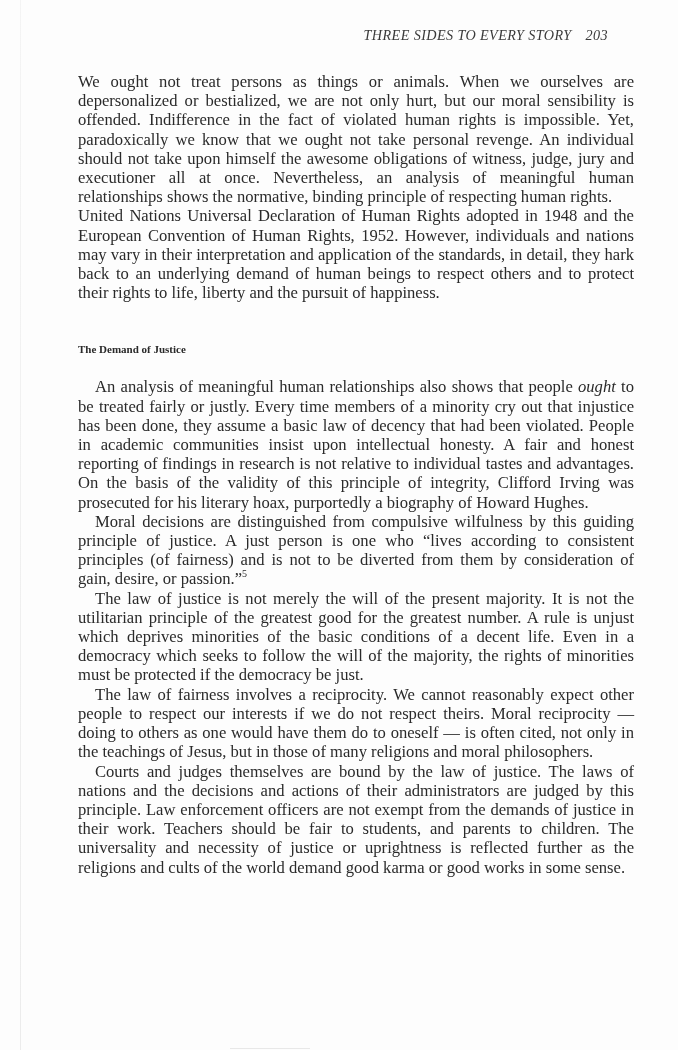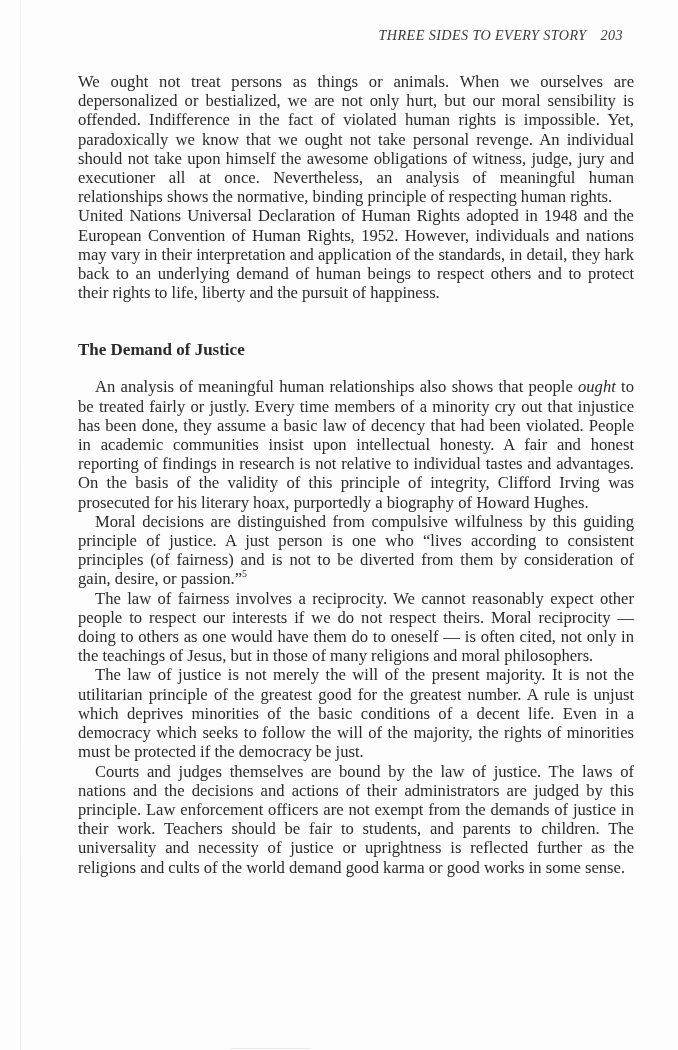--- a/index.html
+++ b/index.html
@@ -19,21 +19,21 @@
       position: absolute;
       left: 20px;
       top: 0;
       width: 1px;
       height: 1050px;
       background: linear-gradient(#f4f4f4, #ececec);
     }
     .running-head {
       position: absolute;
       top: 27px;
-      right: 55px;
+      right: 70px;
       font-style: italic;
       font-size: 14.2px;
       letter-spacing: 0.4px;
       color: #3a3a3a;
       white-space: nowrap;
     }
     .running-head .folio {
       margin-left: 10px;
     }
     .content {
@@ -49,21 +49,21 @@
       text-align: justify;
       text-align-last: left;
       hyphens: manual;
     }
     .content p.indent {
       text-indent: 17px;
     }
     .heading {
       margin: 38px 0 18px 0;
       font-weight: bold;
-      font-size: 17px;
+      font-size: 11px;
       line-height: 19px;
     }
     sup {
       font-size: 10px;
       line-height: 0;
       vertical-align: 7px;
     }
     em { font-style: italic; }
     .bottom-mark {
       position: absolute;
@@ -87,18 +87,18 @@
 <div class="content">
   <p>We ought not treat persons as things or animals. When we ourselves are depersonalized or bestialized, we are not only hurt, but our moral sensibility is offended. Indifference in the fact of violated human rights is impossible. Yet, paradoxically we know that we ought not take personal revenge. An individual should not take upon himself the awesome obligations of witness, judge, jury and executioner all at once. Neverthe­less, an analysis of meaningful human relationships shows the normative, binding principle of respecting human rights.</p>
   <p>United Nations Universal Declaration of Human Rights adopted in 1948 and the European Convention of Human Rights, 1952. However, indi­viduals and nations may vary in their interpretation and application of the standards, in detail, they hark back to an underlying demand of human beings to respect others and to protect their rights to life, liberty and the pursuit of happiness.</p>
 
   <div class="heading">The Demand of Justice</div>
 
   <p class="indent"><span>An analysis of meaningful human relationships also shows that people </span><em>ought</em><span> to be treated fairly or justly. Every time members of a minority cry out that injustice has been done, they assume a basic law of decency that had been violated. People in academic communities insist upon intellectual honesty. A fair and honest reporting of findings in research is not relative to individual tastes and advantages. On the basis of the validity of this principle of integrity, Clifford Irving was prosecuted for his literary hoax, purportedly a biography of Howard Hughes.</span></p>
 
   <p class="indent"><span>Moral decisions are distinguished from compulsive wilfulness by this guiding principle of justice. A just person is one who “lives according to consistent principles (of fairness) and is not to be diverted from them by consideration of gain, desire, or passion.”</span><sup>5</sup></p>
 
+  <p class="indent">The law of justice is not merely the will of the present majority. It is not the utilitarian principle of the greatest good for the greatest number. A rule is unjust which deprives minorities of the basic conditions of a decent life. Even in a democracy which seeks to follow the will of the majority, the rights of minorities must be protected if the democracy be just.</p>
   <p class="indent">The law of fairness involves a reciprocity. We cannot reasonably expect other people to respect our interests if we do not respect theirs. Moral reciprocity — doing to others as one would have them do to oneself — is often cited, not only in the teachings of Jesus, but in those of many religions and moral philosophers.</p>
-  <p class="indent">The law of justice is not merely the will of the present majority. It is not the utilitarian principle of the greatest good for the greatest number. A rule is unjust which deprives minorities of the basic conditions of a decent life. Even in a democracy which seeks to follow the will of the majority, the rights of minorities must be protected if the democracy be just.</p>
   <p class="indent">Courts and judges themselves are bound by the law of justice. The laws of nations and the decisions and actions of their administrators are judged by this principle. Law enforcement officers are not exempt from the demands of justice in their work. Teachers should be fair to students, and parents to children. The universality and necessity of justice or uprightness is reflected further as the religions and cults of the world demand good karma or good works in some sense.</p>
 </div>
 
 <div class="bottom-mark"></div>
 
 </body></html>

